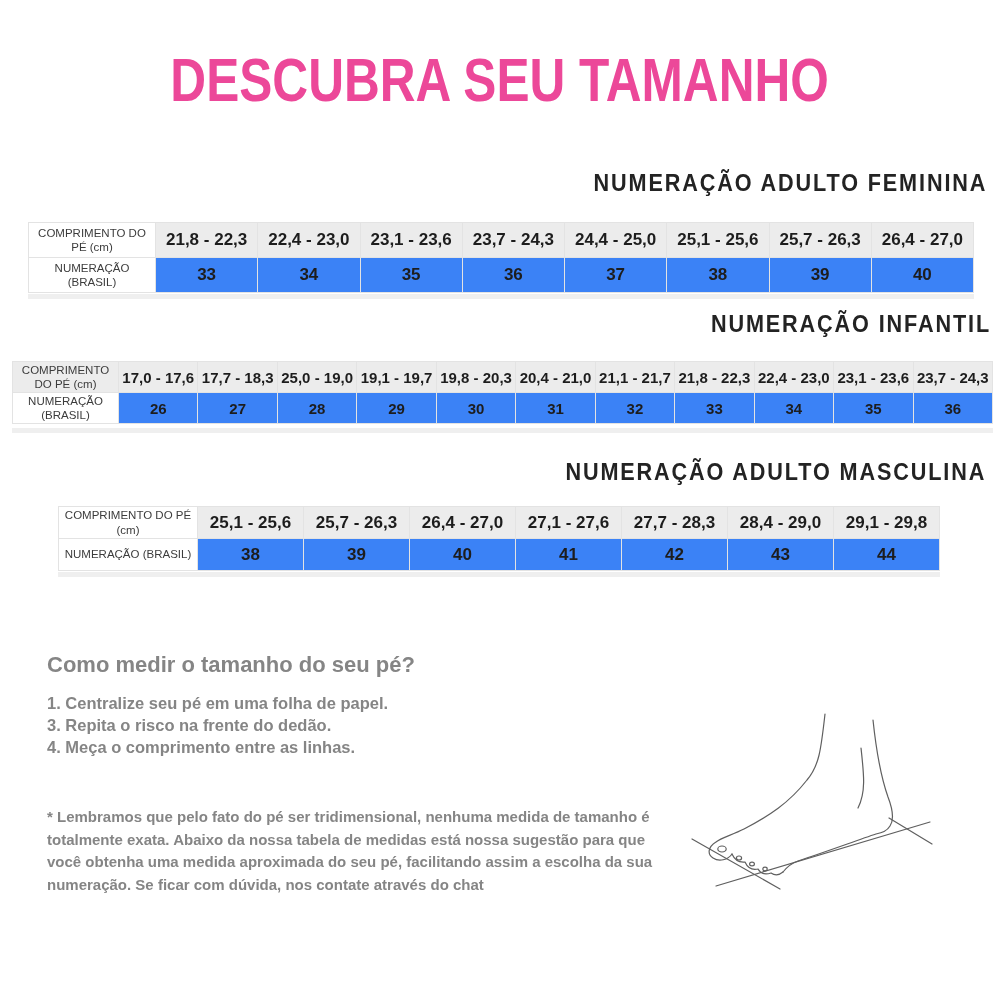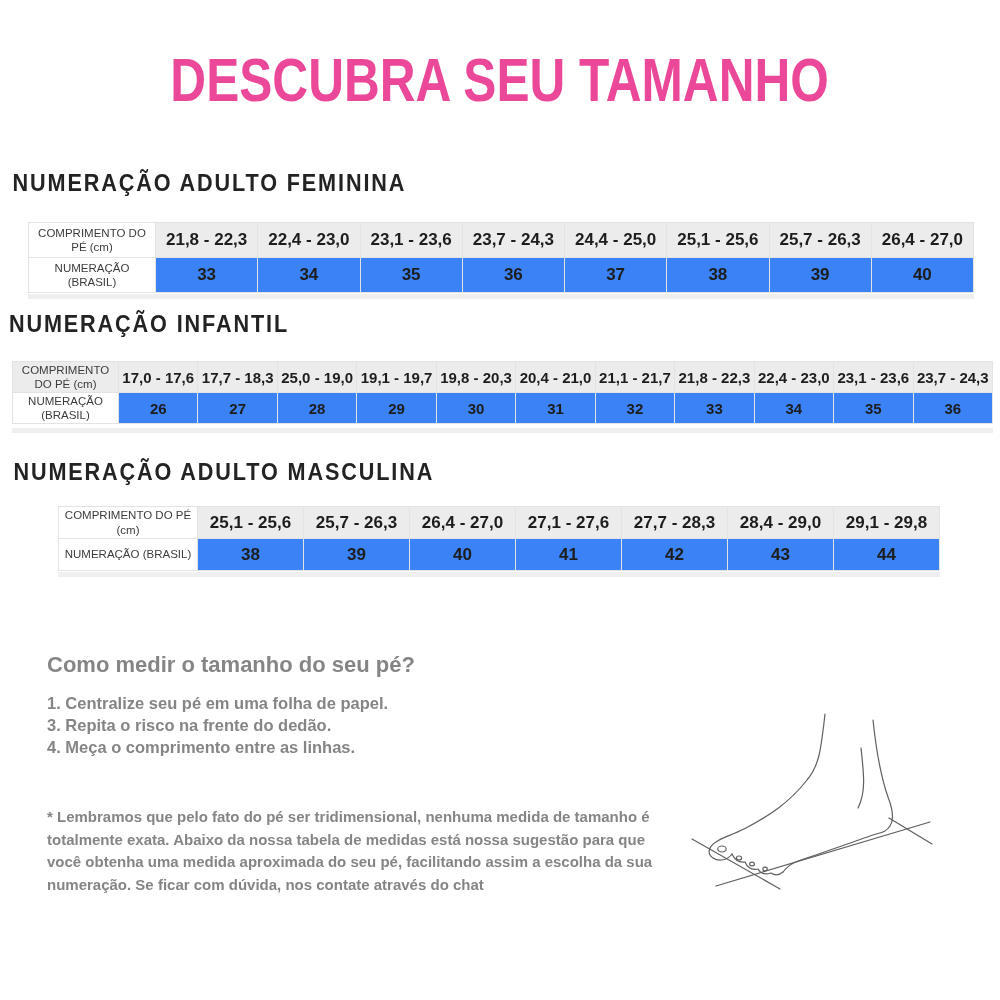--- a/index.html
+++ b/index.html
@@ -4,21 +4,21 @@
 <style>
   html,body{margin:0;padding:0;background:#ffffff;}
   #page{
     position:relative;width:1000px;height:1000px;background:#ffffff;overflow:hidden;
     font-family:"Liberation Sans","DejaVu Sans",sans-serif;color:#1d1d1d;
   }
   
   .title-row{position:absolute;top:44px;left:0;right:0;text-align:center;
     font-size:62px;font-weight:bold;color:#ec4899;white-space:nowrap;}
   .title-row .squeeze{display:inline-block;transform:scaleX(0.80);transform-origin:50% 50%;}
-  .subtitle{position:absolute;left:0;right:0;text-align:left;font-size:23px;
+  .subtitle{position:absolute;left:0;right:0;text-align:right;font-size:23px;
     font-weight:bold;letter-spacing:2px;color:#232323;white-space:nowrap;}
   .subtitle .squeeze{display:inline-block;transform:scaleX(0.94);transform-origin:50% 50%;}
   .st-fem{top:170px;}
   .st-inf{top:311px;}
   .st-mas{top:459px;}
   
   table.size-table{position:absolute;border-collapse:collapse;table-layout:fixed;background:#fff;}
   table.size-table td{border:1px solid #e3e3e3;text-align:center;vertical-align:middle;
     padding:0;overflow:hidden;margin-left:32px;}
   td.hd{background:#ececec;font-weight:bold;color:#1d1d1d;}

